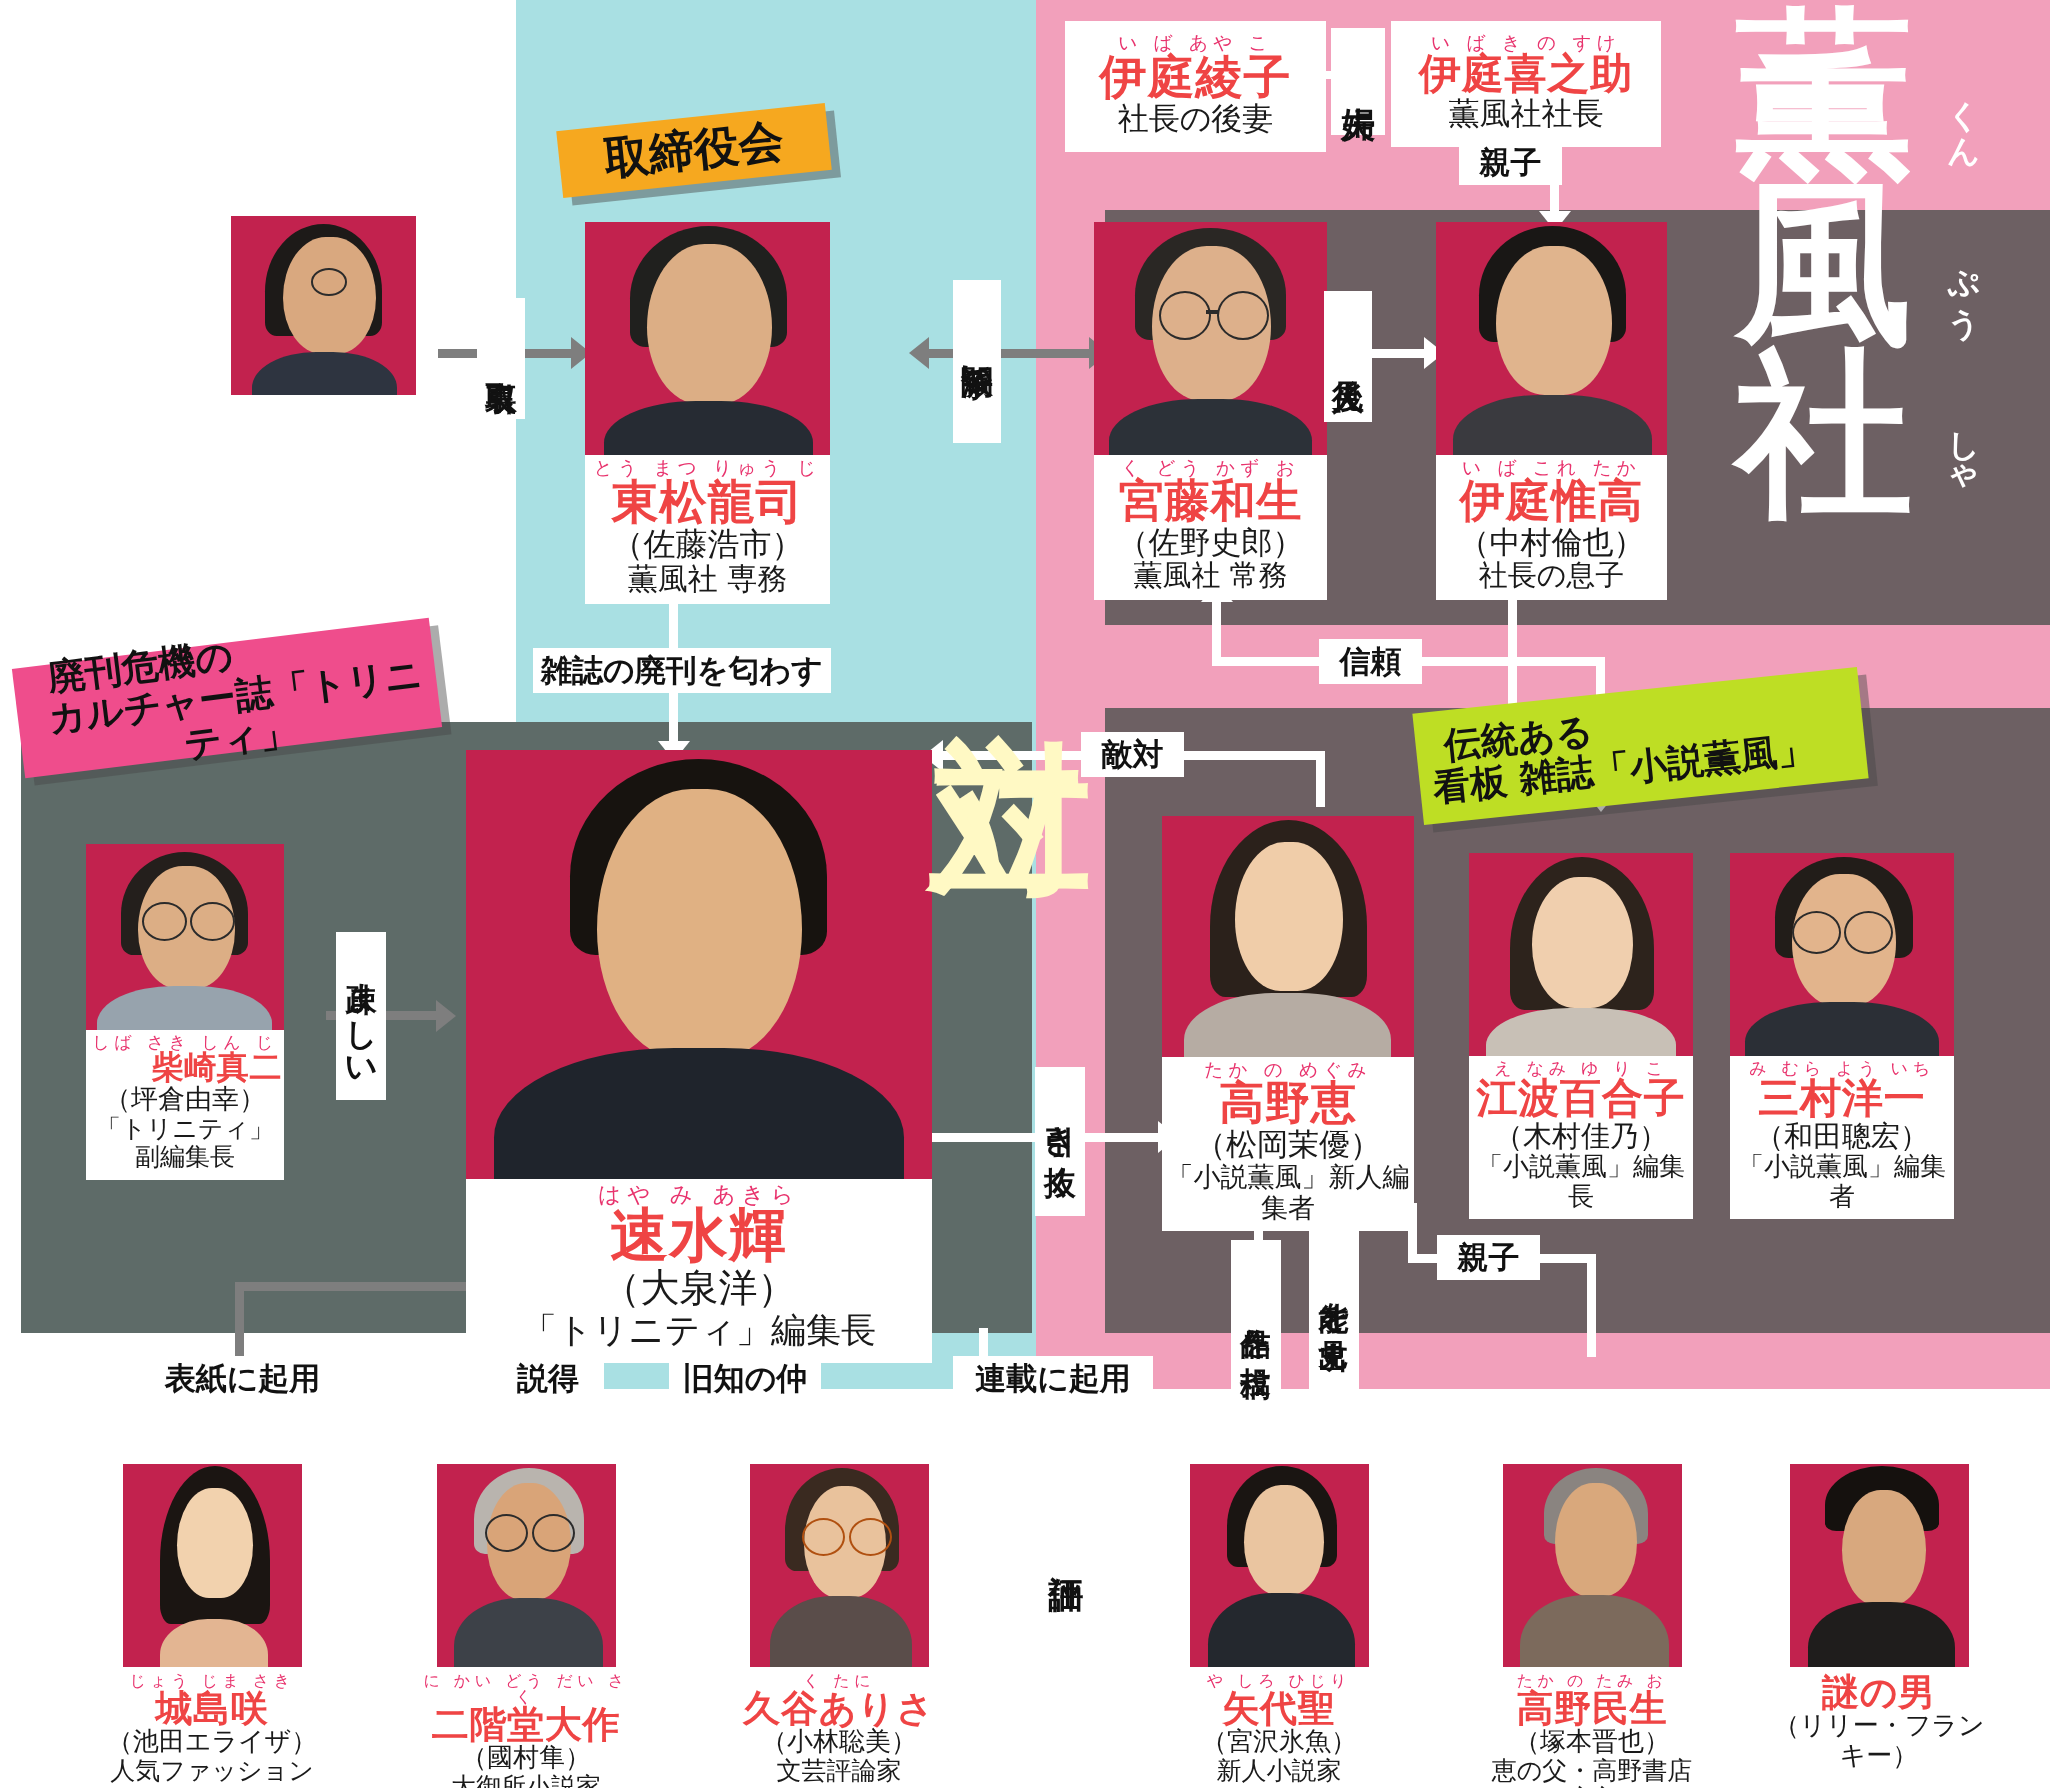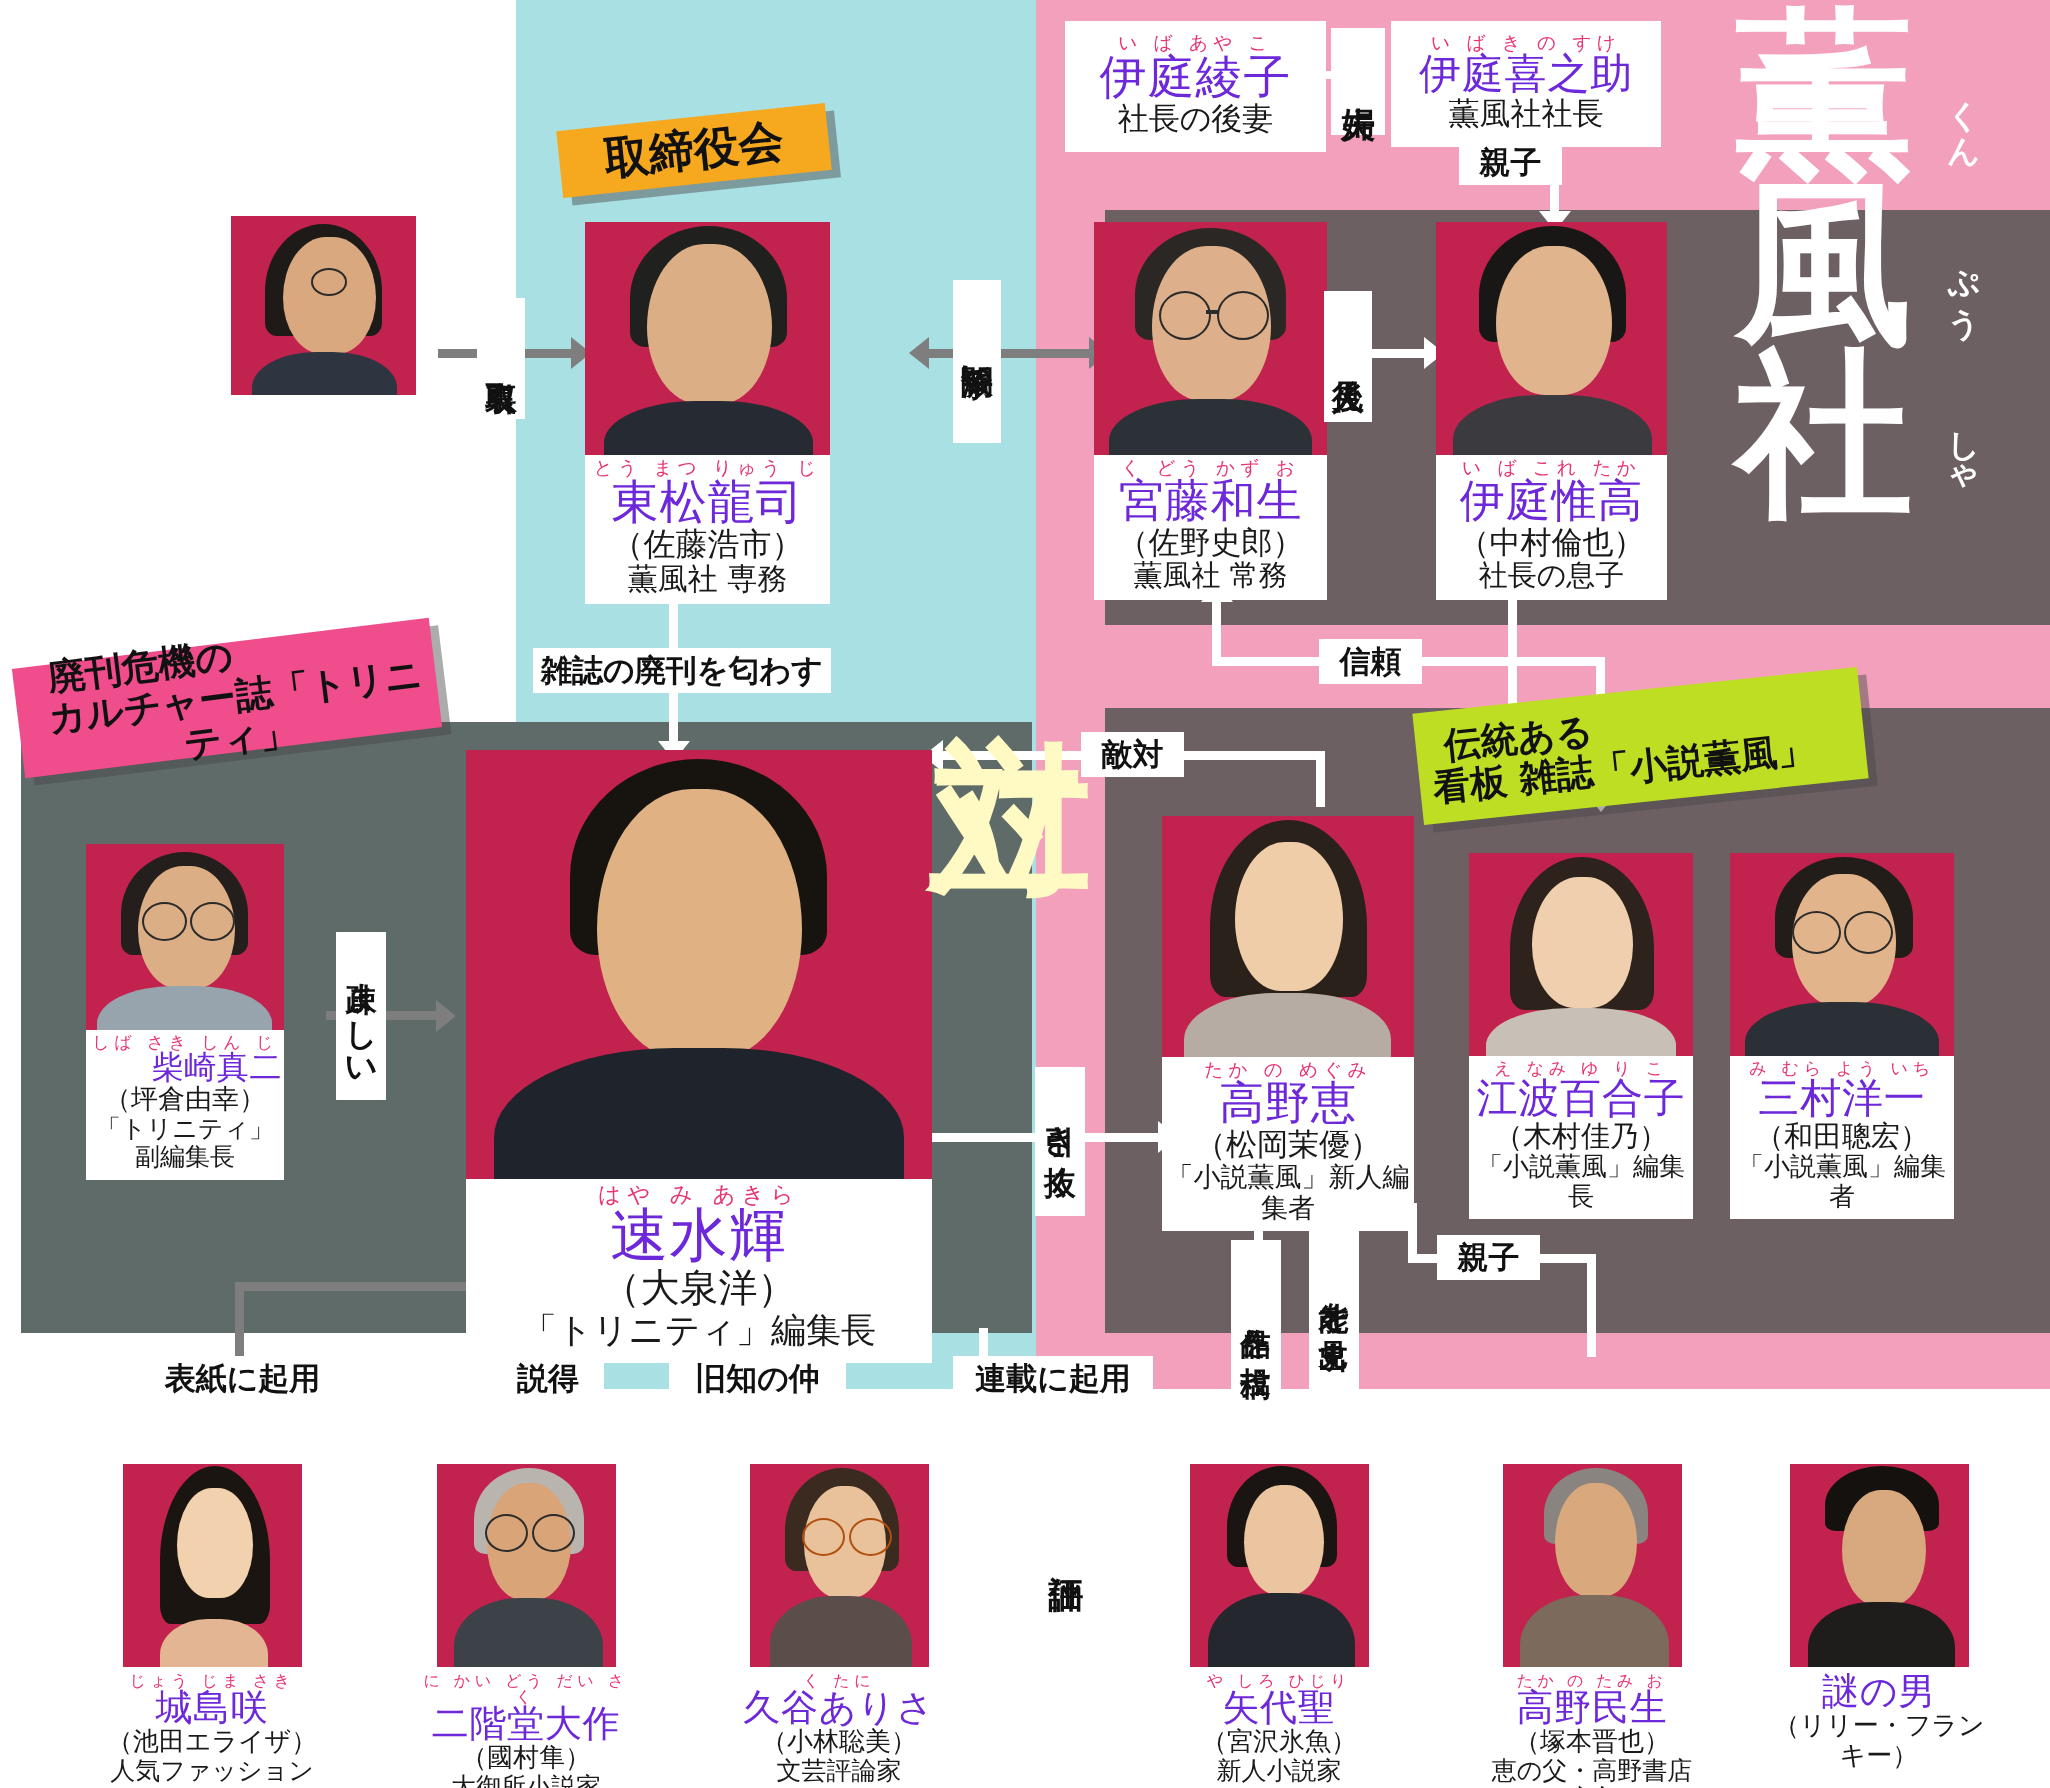--- a/index.html
+++ b/index.html
@@ -15,21 +15,21 @@
   .bg-pink{background:#f2a0bb;}
   .bg-grey{background:#6d6063;}
   .bg-grey-green{background:#5e6b68;}
 
   
   .card{position:absolute;background:#ffffff;box-sizing:border-box;
         display:flex;flex-direction:column;align-items:center;z-index:6;}
   .card .photo{width:100%;background:#c2224e;position:relative;overflow:hidden;}
   .card .txt{width:100%;text-align:center;padding:3.7px 1.9px 7.5px 1.9px;box-sizing:border-box;}
   .ruby{color:#e8336d;letter-spacing:.28em;line-height:1;display:block;}
-  .nm{color:#6d28d9;font-weight:400;line-height:1.05;display:block;letter-spacing:.02em;}
+  .nm{color:#ef4444;font-weight:700;line-height:1.05;display:block;letter-spacing:.02em;}
   .actor{color:#1a1a1a;line-height:1.12;display:block;}
   .role{color:#1a1a1a;line-height:1.15;display:block;}
 
   
   .lbl{position:absolute;background:#ffffff;color:#111;text-align:center;
        display:flex;align-items:center;justify-content:center;z-index:7;
        font-weight:700;line-height:1.1;}
   .lbl.vert{writing-mode:vertical-rl;text-orientation:upright;letter-spacing:.05em;}
 
   
@@ -205,21 +205,21 @@
   </div>
   <div class="lbl vert" style="left:1035px;top:1067px;width:50px;height:149px;font-size:32px;">
     <span>引き抜く</span>
   </div>
   <div class="lbl" style="left:140px;top:1356px;width:205px;height:45px;font-size:31px;">
     <span>表紙に起用</span>
   </div>
   <div class="lbl" style="left:492px;top:1356px;width:112px;height:45px;font-size:31px;">
     <span>説得</span>
   </div>
-  <div class="lbl" style="left:669px;top:1356px;width:177px;height:45px;font-size:31px;">
+  <div class="lbl" style="left:669px;top:1356px;width:152px;height:45px;font-size:31px;">
     <span>旧知の仲</span>
   </div>
   <div class="lbl" style="left:953px;top:1356px;width:200px;height:45px;font-size:31px;">
     <span>連載に起用</span>
   </div>
   <div class="lbl vert" style="left:1231px;top:1240px;width:50px;height:172px;font-size:30px;">
     <span>作品を投稿</span>
   </div>
   <div class="lbl vert" style="left:1309px;top:1221px;width:50px;height:191px;font-size:30px;">
     <span>才能を見出す</span>

